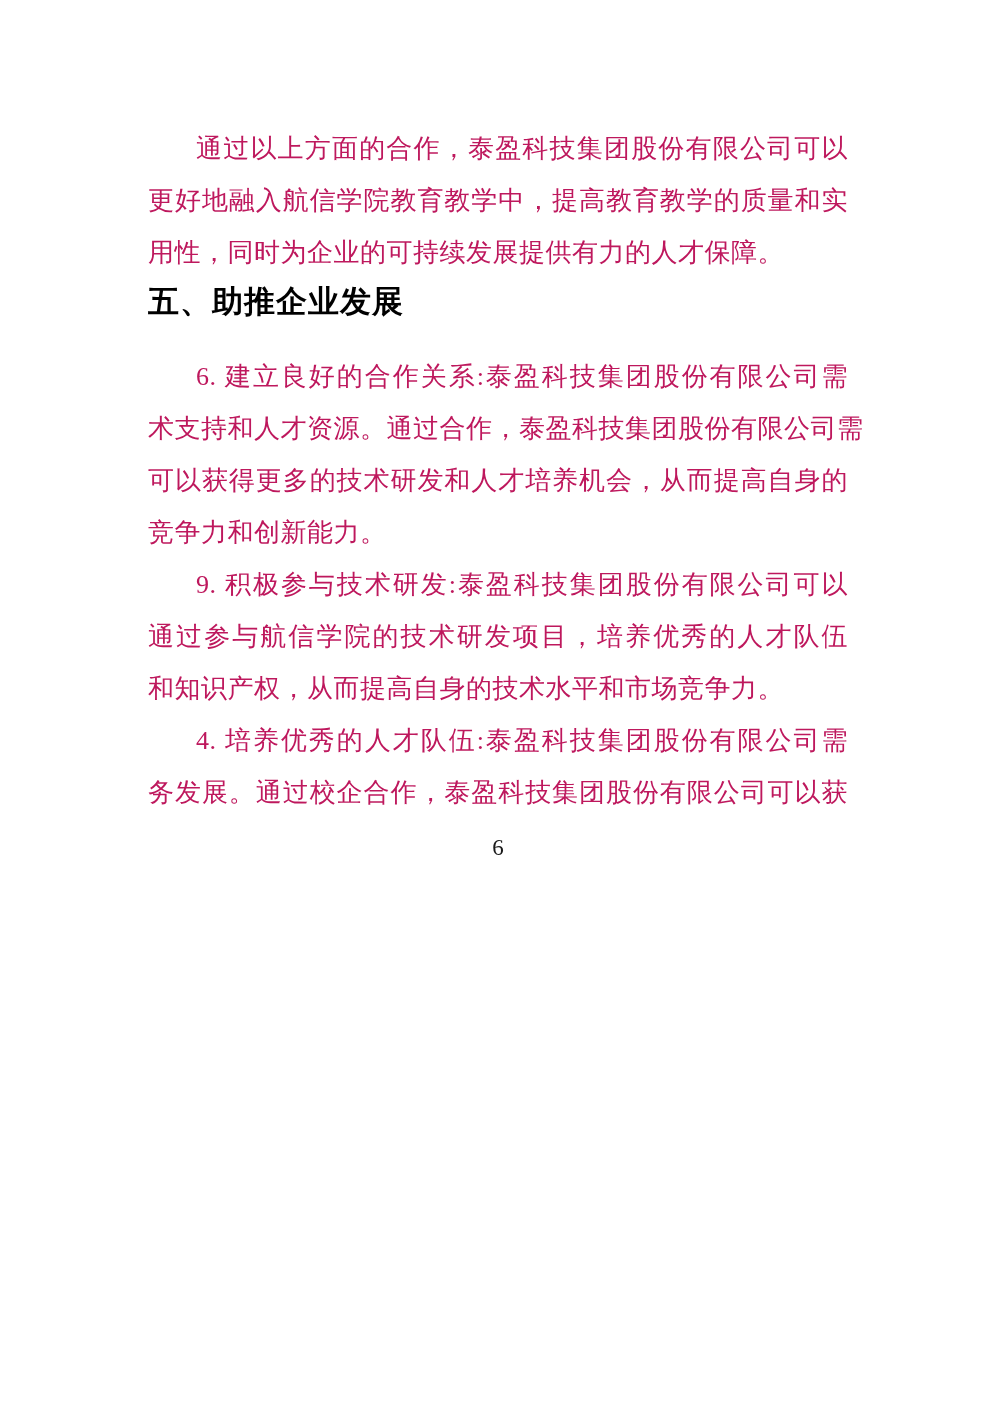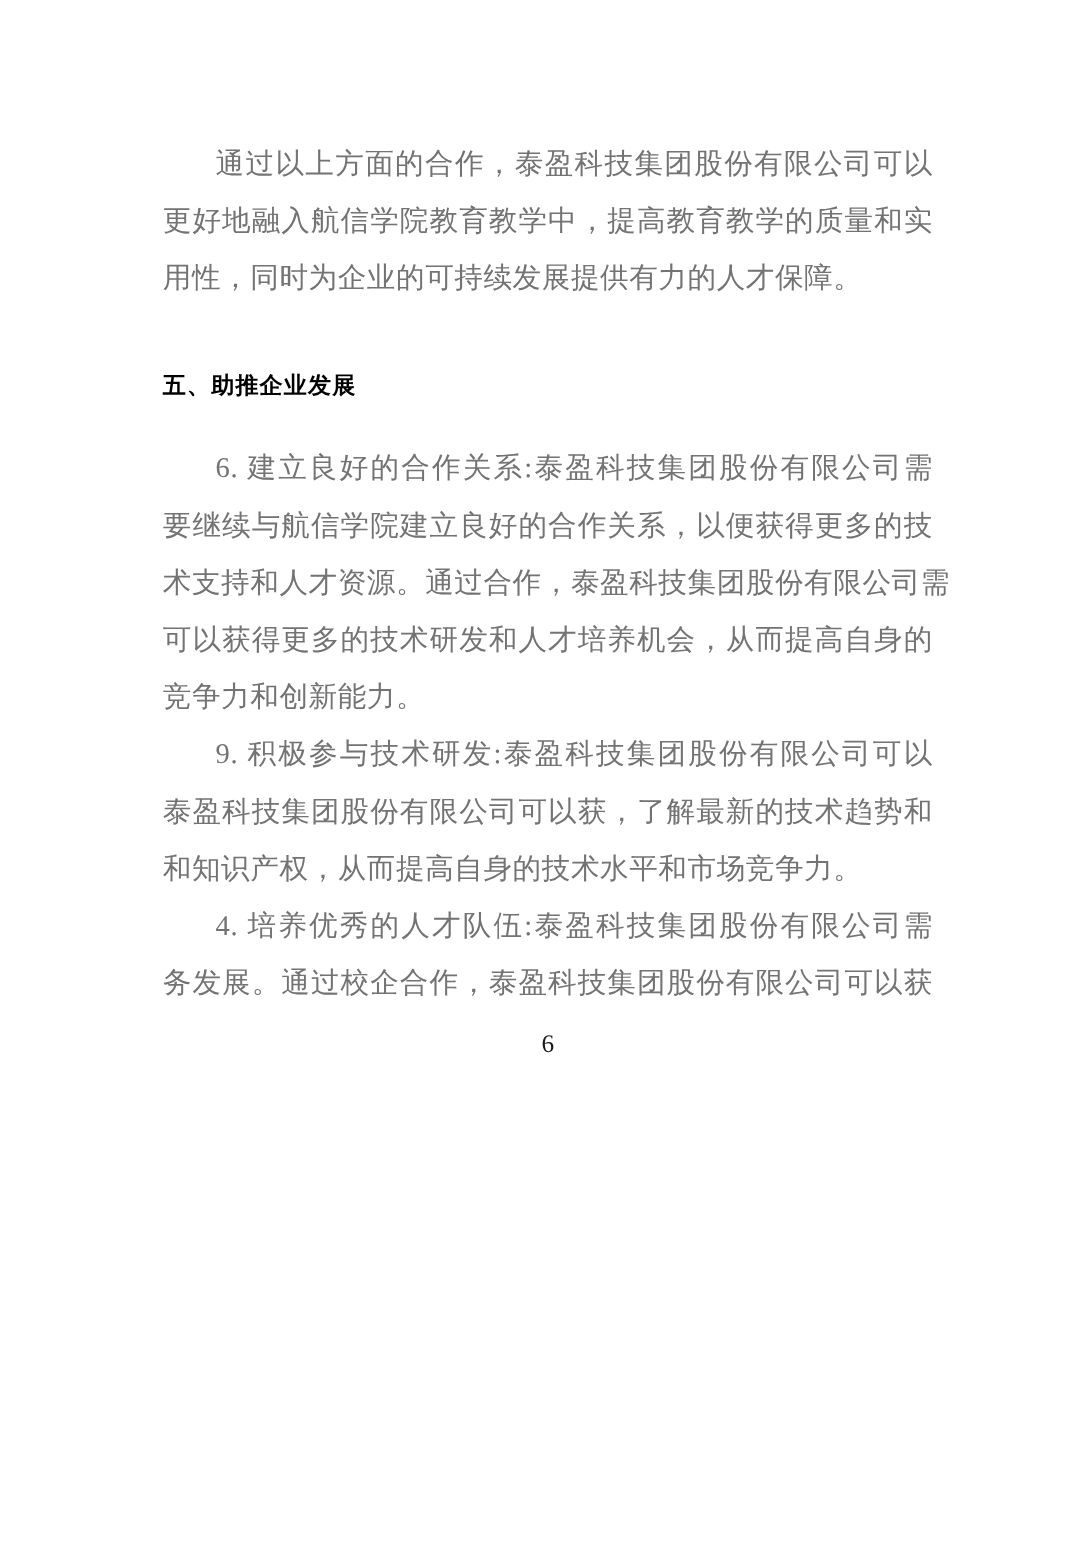--- a/index.html
+++ b/index.html
@@ -24,36 +24,35 @@
     width: 700px;
   }
   .para { margin: 0; padding: 0; }
   .line {
     font-size: 26px;
     line-height: 52px;
     height: 52px;
     letter-spacing: 0.5px;
     white-space: nowrap;
     text-align: left;
-    color: #737373;
+    color: #be185d;
   }
   .line.justify {
     text-align: justify;
     text-align-last: justify;
   }
   .line.indent { padding-left: 48px; }
   .section-heading {
     font-family: "Liberation Sans", sans-serif;
     font-weight: bold;
     color: #000000;
-    font-size: 21px;
+    font-size: 31px;
     line-height: 46px;
     height: 46px;
     letter-spacing: 1px;
-    margin-top: 49px;
     margin-bottom: 26px;
     white-space: nowrap;
   }
   .page-number {
     margin-top: 14px;
     width: 700px;
     text-align: center;
     font-size: 23px;
     line-height: 30px;
     color: #1a1a1a;
@@ -69,29 +68,28 @@
       <div class="line justify indent">通过以上方面的合作，泰盈科技集团股份有限公司可以</div>
       <div class="line justify">更好地融入航信学院教育教学中，提高教育教学的质量和实</div>
       <div class="line">用性，同时为企业的可持续发展提供有力的人才保障。</div>
     </div>
 
     <div class="section-heading">五、助推企业发展</div>
 
 
     <div class="para">
       <div class="line justify indent">6. 建立良好的合作关系:泰盈科技集团股份有限公司需</div>
-      <div class="line justify">要继续与航信学院建立良好的合作关系，以便获得更多的技</div>
       <div class="line justify">术支持和人才资源。通过合作，泰盈科技集团股份有限公司需</div>
       <div class="line justify">可以获得更多的技术研发和人才培养机会，从而提高自身的</div>
       <div class="line">竞争力和创新能力。</div>
     </div>
 
     <div class="para">
       <div class="line justify indent">9. 积极参与技术研发:泰盈科技集团股份有限公司可以</div>
-      <div class="line justify">泰盈科技集团股份有限公司可以获，了解最新的技术趋势和</div>
+      <div class="line justify">通过参与航信学院的技术研发项目，培养优秀的人才队伍</div>
       <div class="line">和知识产权，从而提高自身的技术水平和市场竞争力。</div>
     </div>
 
     <div class="para">
       <div class="line justify indent">4. 培养优秀的人才队伍:泰盈科技集团股份有限公司需</div>
       <div class="line justify">务发展。通过校企合作，泰盈科技集团股份有限公司可以获</div>
     </div>
 
     <div class="page-number">6</div>
 

